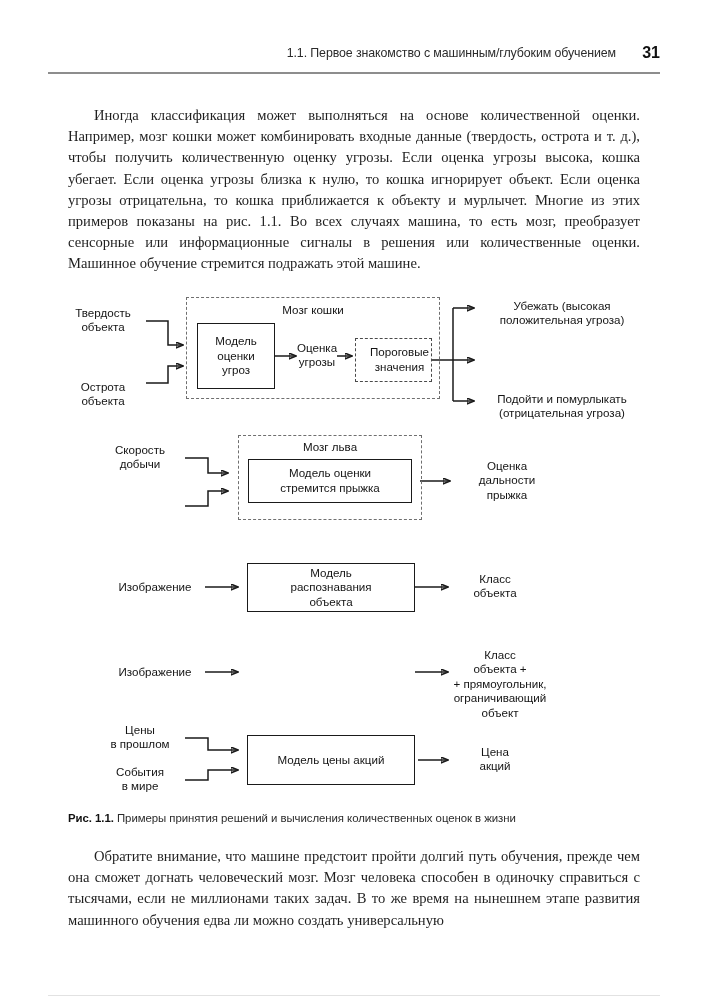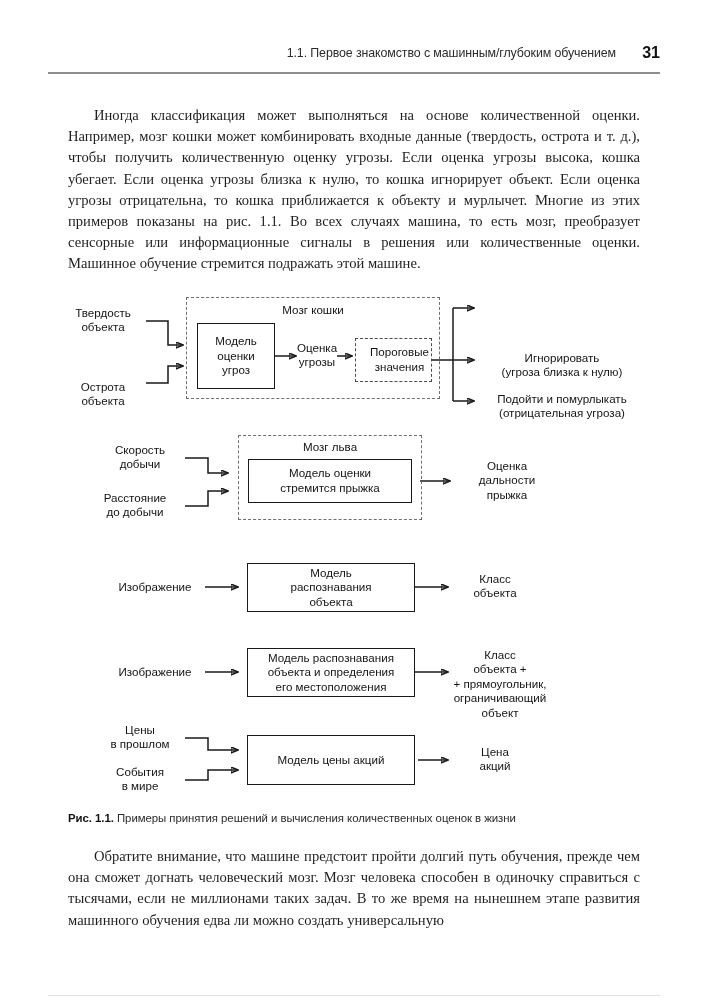--- a/index.html
+++ b/index.html
@@ -235,39 +235,35 @@
     <div>угрозы</div>
   </div>
 
   <div class="dg-dashbox inner" style="left:355px; top:338px; width:77px; height:44px;">
     <div>
       <div>Пороговые</div>
       <div>значения</div>
     </div>
   </div>
 
-  <div class="dg-label" style="left:478px; top:351px; width:168px;">
-    <div>Игнорировать</div>
-    <div>(угроза близка к нулю)</div>
+  <div class="dg-label" style="left:478px; top:299px; width:168px;">
+    <div>Убежать (высокая</div>
+    <div>положительная угроза)</div>
   </div>
   <div class="dg-label" style="left:478px; top:392px; width:168px;">
     <div>Подойти и помурлыкать</div>
     <div>(отрицательная угроза)</div>
   </div>
 
   <div class="dg-dashbox" style="left:238px; top:435px; width:184px; height:85px;"></div>
   <div class="dg-grouplabel" style="left:238px; top:440px; width:184px;">Мозг льва</div>
 
   <div class="dg-label left" style="left:95px; top:443px; width:90px;">
     <div>Скорость</div>
     <div>добычи</div>
-  </div>
-  <div class="dg-label left" style="left:85px; top:491px; width:100px;">
-    <div>Расстояние</div>
-    <div>до добычи</div>
   </div>
 
   <div class="dg-box" style="left:248px; top:459px; width:164px; height:44px;">
     <div>
       <div>Модель оценки</div>
       <div>стремится прыжка</div>
     </div>
   </div>
 
   <div class="dg-label" style="left:452px; top:459px; width:110px;">
@@ -286,27 +282,20 @@
     </div>
   </div>
 
   <div class="dg-label" style="left:450px; top:572px; width:90px;">
     <div>Класс</div>
     <div>объекта</div>
   </div>
 
   <div class="dg-label left" style="left:105px; top:665px; width:100px;">Изображение</div>
 
-  <div class="dg-box" style="left:247px; top:648px; width:168px; height:49px;">
-    <div>
-      <div>Модель распознавания</div>
-      <div>объекта и определения</div>
-      <div>его местоположения</div>
-    </div>
-  </div>
 
   <div class="dg-label" style="left:440px; top:648px; width:120px;">
     <div>Класс</div>
     <div>объекта +</div>
     <div>+ прямоугольник,</div>
     <div>ограничивающий</div>
     <div>объект</div>
   </div>
 
   <div class="dg-label left" style="left:95px; top:723px; width:90px;">

